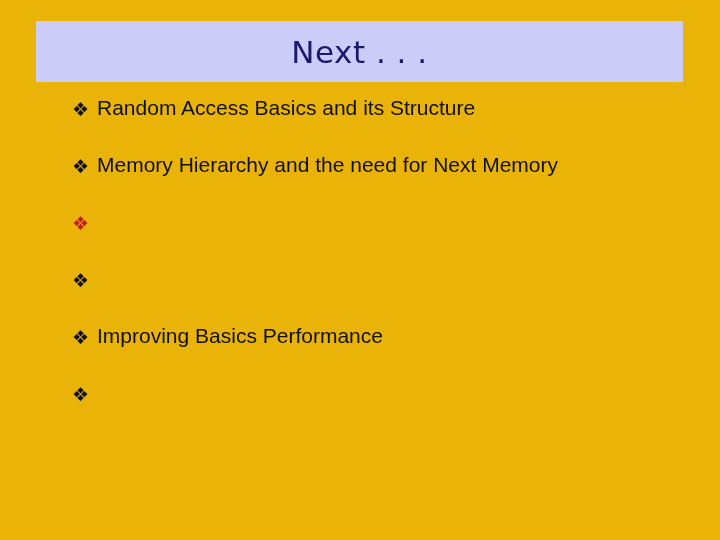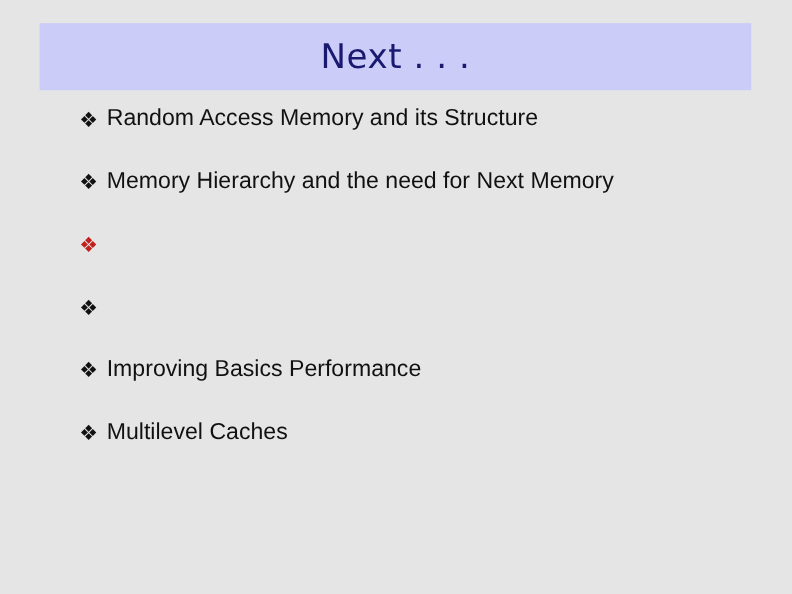--- a/index.html
+++ b/index.html
@@ -12,21 +12,21 @@
     height: 540px;
     background: #ffffff;
     font-family: "Liberation Sans", sans-serif;
     overflow: hidden;
   }
 
   #slide {
     position: relative;
     width: 720px;
     height: 540px;
-    background: #e5e5e5;
+    background: #eab308;
   }
 
   
   #title-band {
     position: absolute;
     left: 36px;
     top: 21px;
     width: 647px;
     height: 61px;
     background: #ccccf8;
@@ -91,21 +91,21 @@
 <div id="slide">
 
   <div id="title-band">
     <div id="title-text">Next . . .</div>
   </div>
 
   <div id="bullet-list">
 
     <div class="bullet-row">
       <span class="bullet-icon tone-dark">❖</span>
-      <span class="bullet-label tone-dark">Random Access Memory and its Structure</span>
+      <span class="bullet-label tone-dark">Random Access Basics and its Structure</span>
     </div>
 
     <div class="bullet-row">
       <span class="bullet-icon tone-dark">❖</span>
       <span class="bullet-label tone-dark">Memory Hierarchy and the need for Next Memory</span>
     </div>
 
     <div class="bullet-row">
       <span class="bullet-icon tone-red">❖</span>
     </div>
@@ -114,17 +114,16 @@
       <span class="bullet-icon tone-dark">❖</span>
     </div>
 
     <div class="bullet-row">
       <span class="bullet-icon tone-dark">❖</span>
       <span class="bullet-label tone-dark">Improving Basics Performance</span>
     </div>
 
     <div class="bullet-row">
       <span class="bullet-icon tone-dark">❖</span>
-      <span class="bullet-label tone-dark">Multilevel Caches</span>
     </div>
 
   </div>
 </div>
 
 </body></html>

